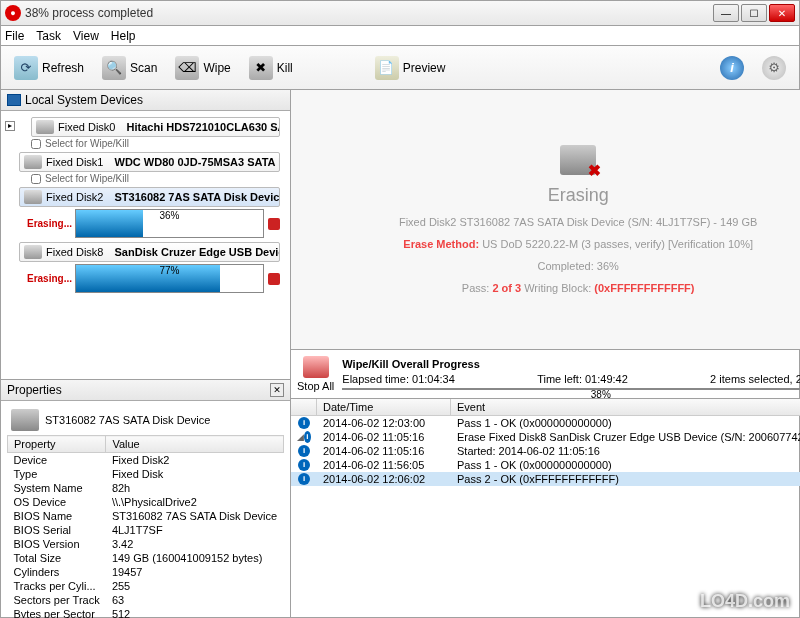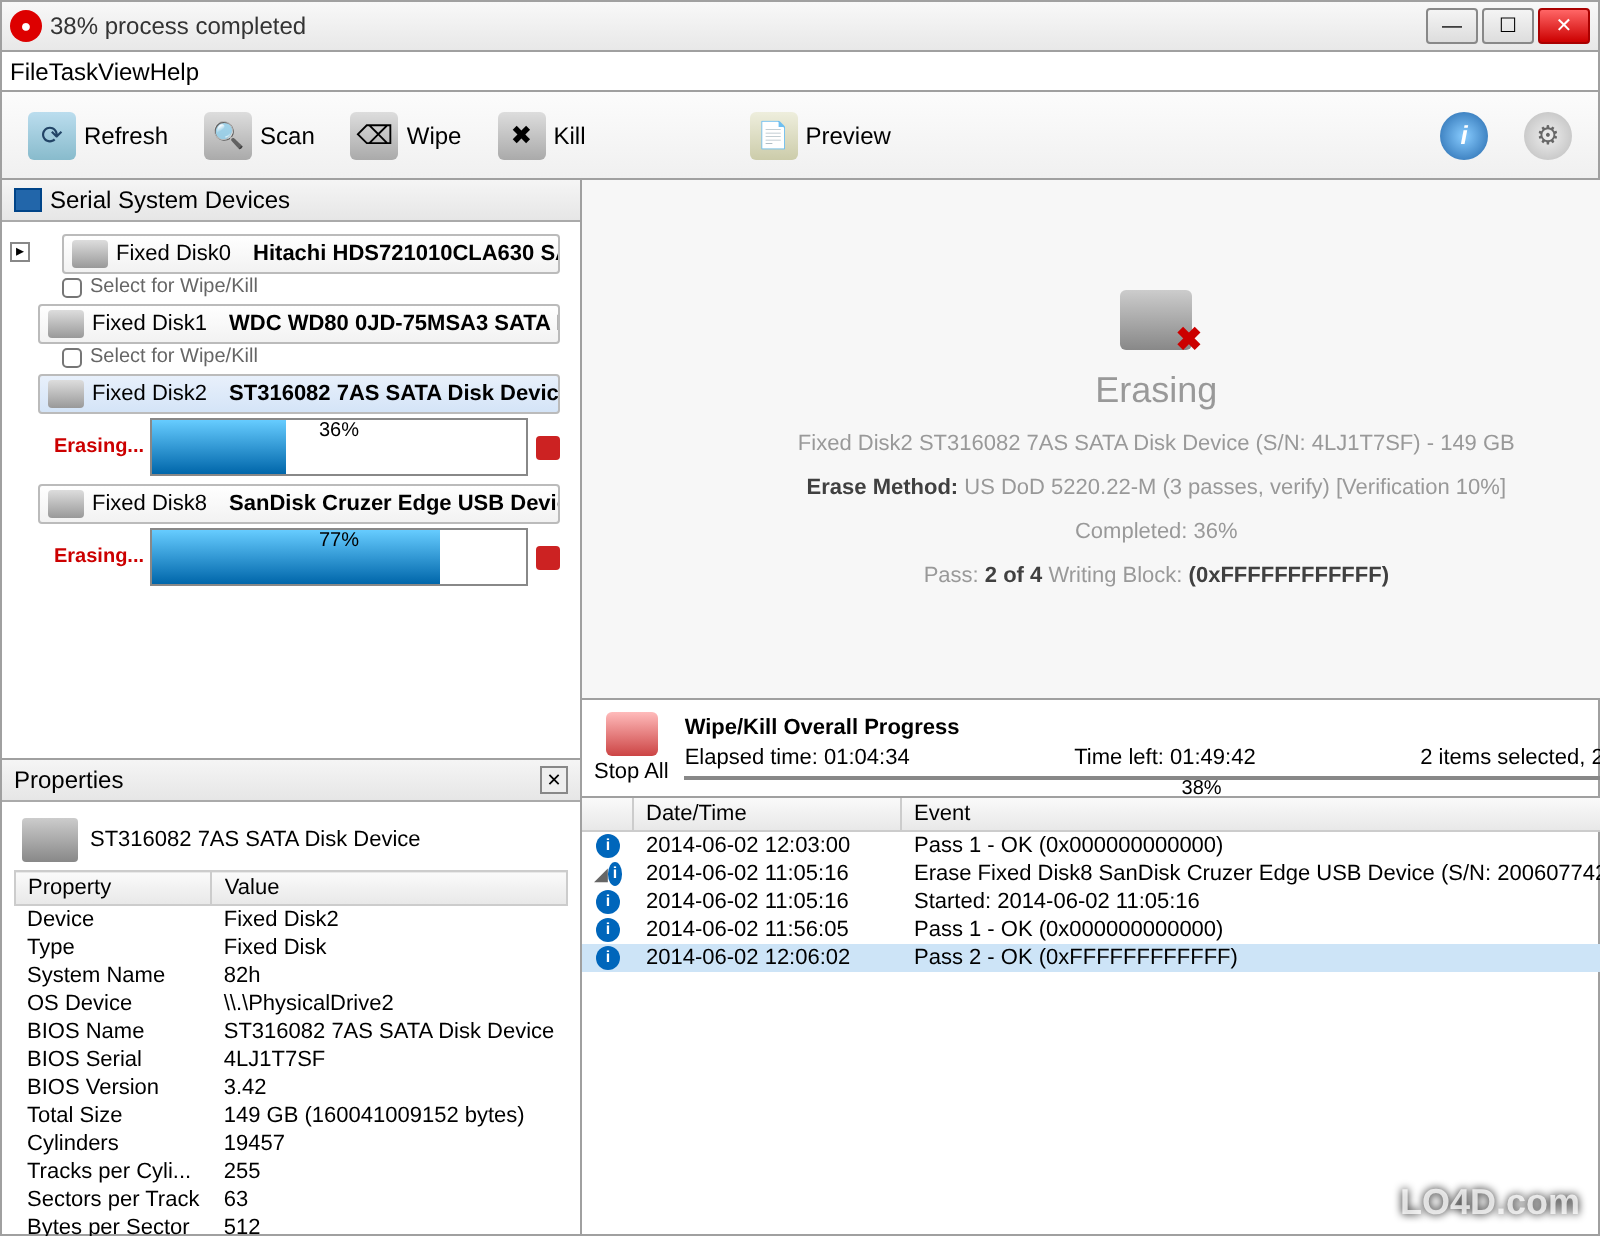--- a/index.html
+++ b/index.html
@@ -5,21 +5,21 @@
 * { box-sizing: border-box; margin: 0; padding: 0; }
 body { font-family: "Segoe UI", Tahoma, sans-serif; font-size: 11px; background: #fff; width: 800px; height: 618px; overflow: hidden; position: relative; }
 
 .titlebar { height: 26px; background: linear-gradient(#f8f8f8, #e8e8e8); border: 1px solid #a0a0a0; display: flex; align-items: center; padding: 0 4px; }
 .titlebar .icon-sm { width: 16px; height: 16px; background: #d00; border-radius: 50%; margin-right: 4px; display: flex; align-items: center; justify-content: center; color: #fff; font-size: 9px; }
 .titlebar .title { flex: 1; font-size: 12px; color: #333; }
 .win-btns { display: flex; gap: 2px; }
 .win-btn { width: 26px; height: 18px; border: 1px solid #888; background: linear-gradient(#f4f4f4,#ddd); border-radius: 2px; display: flex; align-items: center; justify-content: center; font-size: 10px; cursor: pointer; }
 .win-btn.close { background: linear-gradient(#f66,#c00); color: #fff; border-color: #a00; }
 
-.menubar { height: 20px; border: 1px solid #a0a0a0; border-top: none; display: flex; align-items: center; padding: 0 4px; background: #fff; font-size: 12px; }
+.menubar { height: 20px; border: 1px solid #a0a0a0; border-top: none; display: flex; align-items: center; padding: 0 4px; gap: 12px; background: #fff; font-size: 12px; }
 .menubar span { cursor: pointer; }
 
 .toolbar { height: 44px; border: 1px solid #a0a0a0; border-top: none; display: flex; align-items: center; padding: 0 6px; gap: 4px; background: linear-gradient(#fcfcfc,#f0f0f0); }
 .tbtn { display: flex; align-items: center; gap: 4px; padding: 4px 6px; border: 1px solid transparent; border-radius: 3px; cursor: pointer; font-size: 12px; }
 .ticon { width: 24px; height: 24px; background: #ccc; border-radius: 3px; display: flex; align-items: center; justify-content: center; font-size: 13px; }
 .ticon.refresh { background: linear-gradient(#bde,#8bc); color: #246; }
 .ticon.scan { background: linear-gradient(#ddd,#aaa); }
 .ticon.wipe { background: linear-gradient(#ddd,#aaa); }
 .ticon.kill { background: linear-gradient(#ddd,#aaa); }
 .ticon.preview { background: linear-gradient(#eed,#cca); }
@@ -55,21 +55,21 @@
 .props-head .disk-icon { width: 28px; height: 22px; background: linear-gradient(#ccc,#888); border-radius: 2px; }
 .ptable { width: 100%; border-collapse: collapse; font-size: 11px; }
 .ptable th { text-align: left; background: linear-gradient(#fafafa,#e8e8e8); border: 1px solid #ccc; padding: 2px 6px; font-weight: normal; }
 .ptable td { padding: 1px 6px; }
 
 .detail { flex: 1; background: #f7f7f7; padding: 20px 30px; display: flex; flex-direction: column; align-items: center; justify-content: center; text-align: center; color: #888; gap: 10px; border-bottom: 1px solid #a0a0a0; }
 .detail .big-icon { position: relative; width: 36px; height: 30px; background: linear-gradient(#ccc,#888); border-radius: 3px; }
 .detail .big-icon::after { content: "✖"; position: absolute; right: -5px; bottom: -5px; color: #c00; font-size: 16px; font-weight: bold; }
 .detail .lg { font-size: 18px; color: #999; }
 .detail .md { font-size: 11px; color: #999; }
-.detail .md b { color: #404040; }
+.detail .md b { color: #ef4444; }
 
 .overall { display: flex; align-items: center; padding: 6px; gap: 8px; border-bottom: 1px solid #a0a0a0; }
 .overall .stop-col { display: flex; flex-direction: column; align-items: center; gap: 2px; cursor: pointer; }
 .overall .stop-big { width: 26px; height: 22px; background: linear-gradient(#fbb,#c44); border-radius: 3px; }
 .overall .info-col { display: flex; flex-direction: column; gap: 3px; flex: 1; }
 .overall .info-top { display: flex; justify-content: space-between; font-size: 11px; }
 .overall .pbar { height: 16px; }
 
 .log { flex: 1; overflow: auto; }
 .log-hdr { display: flex; background: linear-gradient(#fafafa,#e8e8e8); border-bottom: 1px solid #ccc; font-size: 11px; }
@@ -132,21 +132,21 @@
     </div>
   <div class="tbtn">
       <span class="ticon gear">⚙</span>
     </div>
 </div>
 
 <div class="body">
   <div class="left">
     <div class="panel-hdr">
       <span class="mon-icon"></span>
-      <span>Serial System Devices</span>
+      <span>Local System Devices</span>
     </div>
     <div class="dev-tree">
 
       <div style="display:flex;align-items:center">
           <span class="expand">▸</span>
         <div class="dev-row" style="flex:1"><span class="disk-icon"></span><span>Fixed Disk0</span>&nbsp;<b>Hitachi HDS721010CLA630 SATA Disk</b></div>
         </div>
       <div class="dev-sel">
           <input type="checkbox" style="">
           <span>Select for Wipe/Kill</span>
@@ -252,21 +252,21 @@
     </div>
   </div>
 
   <div class="right">
     <div class="detail">
       <div class="big-icon"></div>
       <div class="lg">Erasing</div>
       <div class="md">Fixed Disk2 ST316082 7AS SATA Disk Device (S/N: 4LJ1T7SF) - 149 GB</div>
       <div class="md"><b>Erase Method:</b> <span>US DoD 5220.22-M (3 passes, verify) [Verification 10%]</span></div>
       <div class="md">Completed: 36%</div>
-      <div class="md"><span>Pass:</span> <b>2 of 4</b> <span>Writing Block:</span> <b>(0xFFFFFFFFFFFF)</b></div>
+      <div class="md"><span>Pass:</span> <b>2 of 3</b> <span>Writing Block:</span> <b>(0xFFFFFFFFFFFF)</b></div>
     </div>
 
     <div class="overall">
       <div class="stop-col">
         <div class="stop-big"></div>
         <span>Stop All</span>
       </div>
       <div class="info-col">
         <b>Wipe/Kill Overall Progress</b>
         <div class="info-top">

